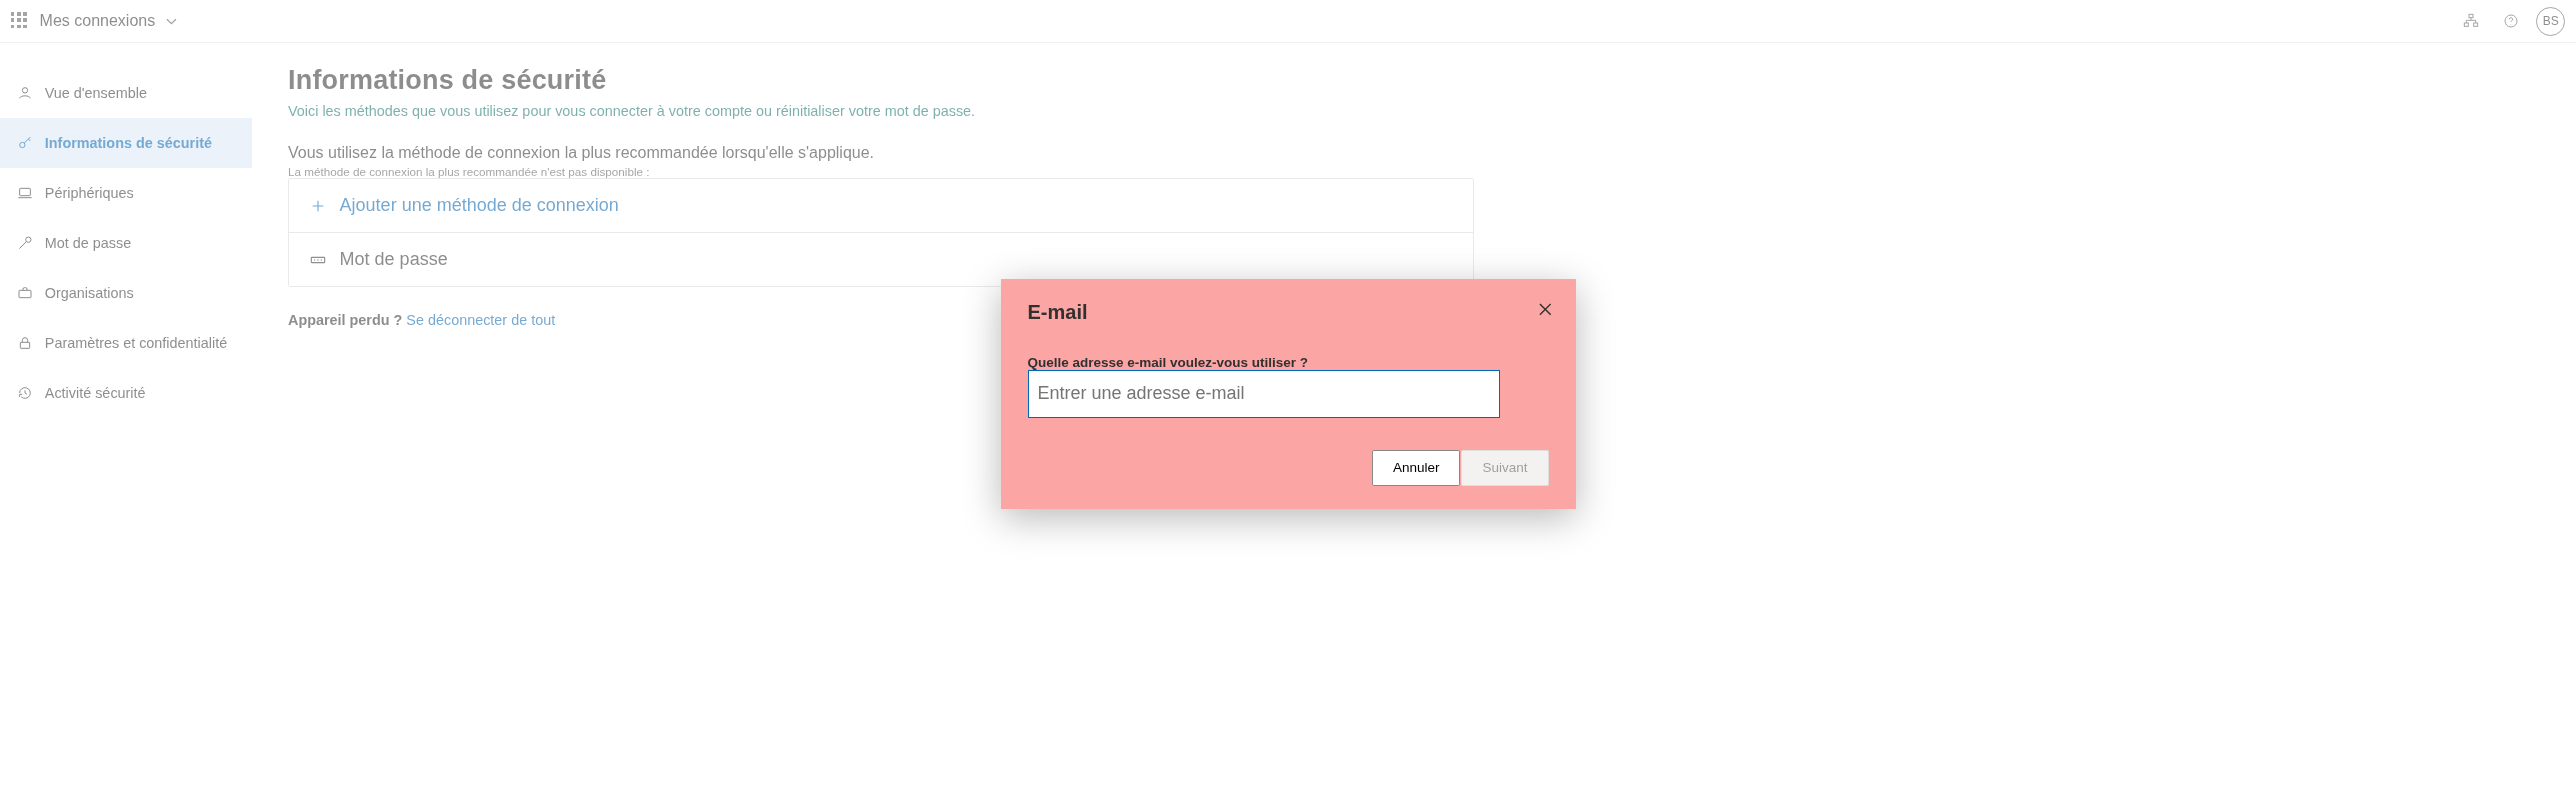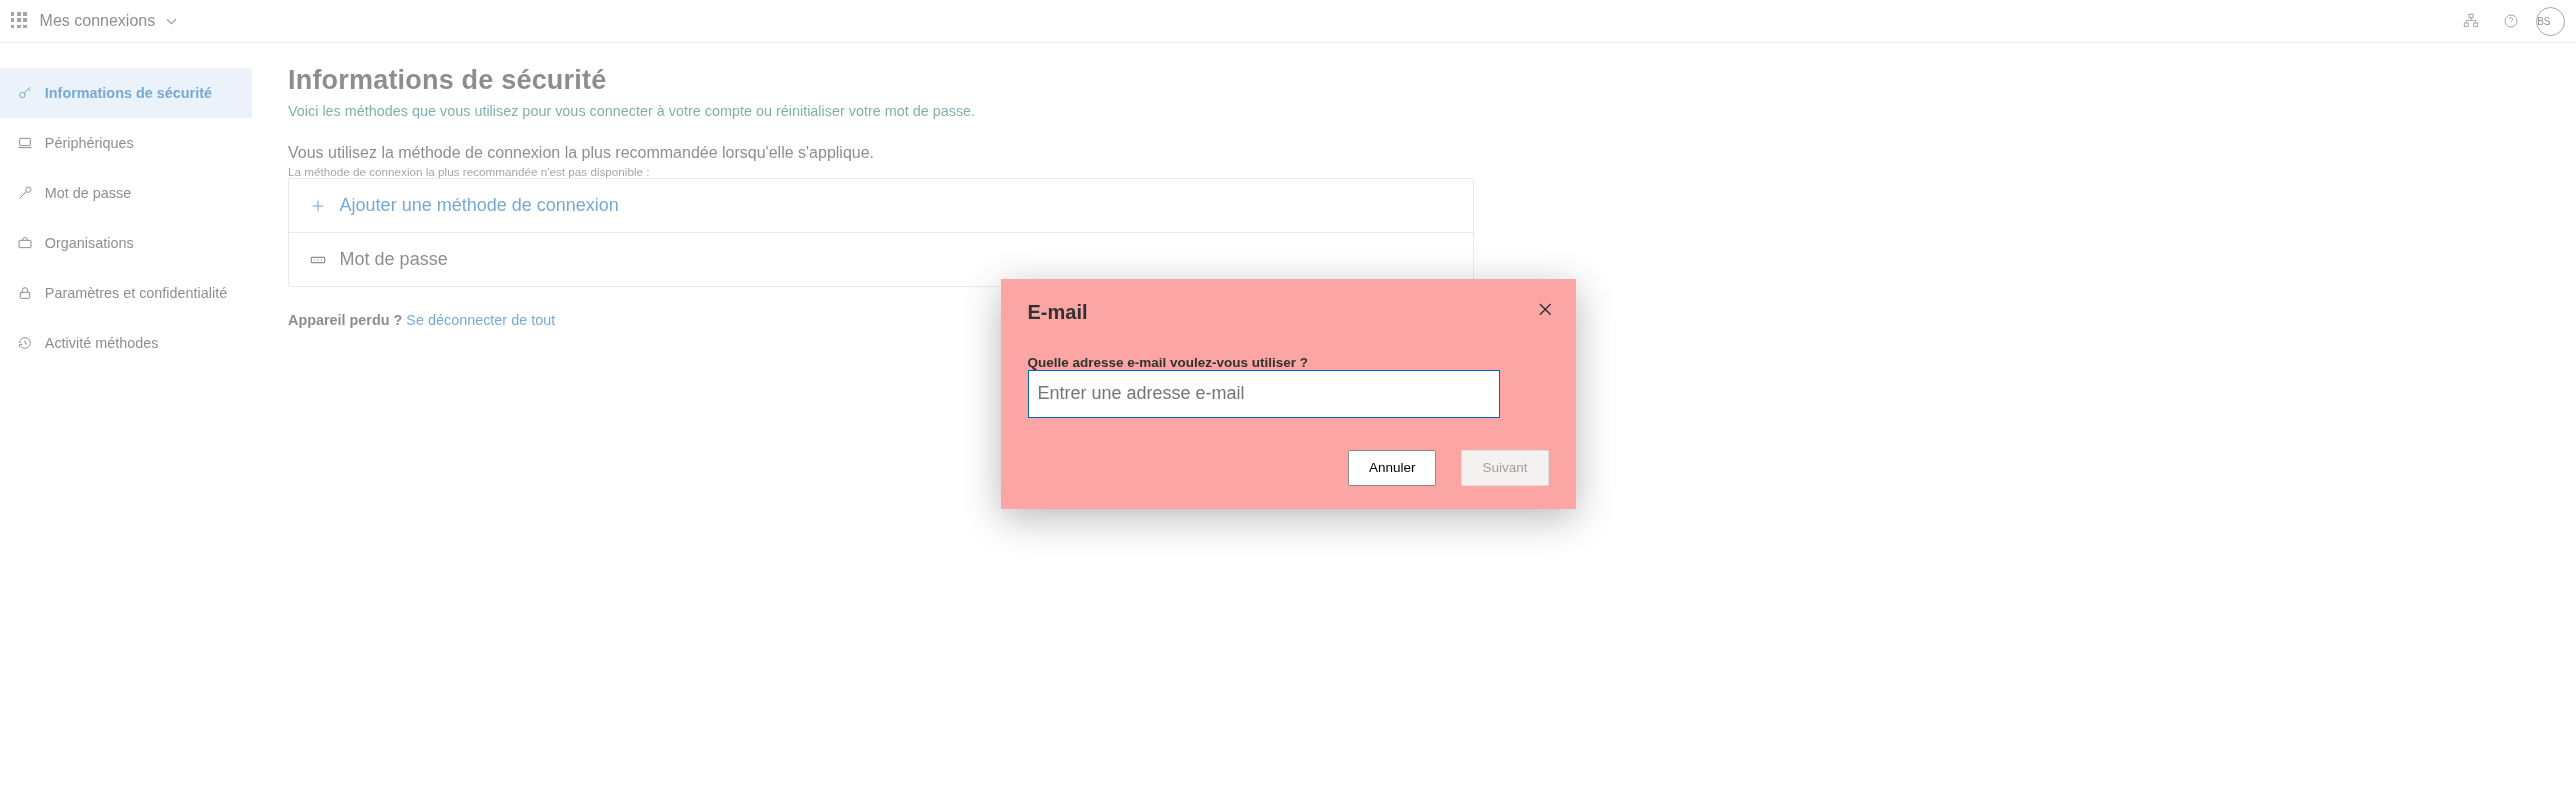--- a/index.html
+++ b/index.html
@@ -20,22 +20,22 @@
     gap: 2.7px; cursor: pointer;
   }
   .waffle span { background: #605e5c; }
   .app-title { display: flex; align-items: center; gap: 11px; font-size: 16px; cursor: pointer; color: #323130; }
   .app-title svg { width: 10.8px; height: 10.8px; fill: #605e5c; }
   .header-spacer { flex: 1; }
   .header-icon { width: 29px; height: 29px; display: flex; align-items: center; justify-content: center; cursor: pointer; color: #605e5c; }
   .header-icon svg { width: 16px; height: 16px; stroke: currentColor; fill: none; stroke-width: 1.5; }
   .avatar {
     width: 29px; height: 29px; border: 0.9px solid #605e5c; border-radius: 50%;
-    display: flex; align-items: center; 
-    font-size: 10px; color: #323130; cursor: pointer;
+    display: flex; align-items: center; justify-content: center;
+    font-size: 12px; color: #323130; cursor: pointer;
   }
 
   
   .body { display: flex; height: calc(100% - 43px); }
   .sidebar {
     width: 252px; flex-shrink: 0;
     padding-top: 25px;
     border-right: 0;
   }
   .nav-item {
@@ -89,21 +89,21 @@
   }
   .modal-title { font-size: 20px; font-weight: 600; margin-bottom: 31px; }
   .modal-close { position: absolute; top: 18px; right: 18px; width: 25px; height: 25px;
      display: flex; align-items: center; justify-content: center; cursor: pointer; color: #323130;}
   .modal-close svg { width: 12.6px; height: 12.6px; stroke: currentColor; stroke-width: 1.6; }
   .modal-label { font-size: 13.5px; font-weight: 600; }
   .modal-input {
     width: 472px; height: 48px; padding: 16px 9px;
     border: 1.8px solid #0067b8; font-size: 18px; outline: none;
   }
-  .modal-actions { display: flex; justify-content: flex-end; gap: 25px; margin-top: 32px; }
+  .modal-actions { display: flex; justify-content: flex-end; gap: 1px; margin-top: 32px; }
   .btn {
     height: 36px; padding: 0 20px; font-size: 13.5px; border-radius: 1.8px;
     border: 0.9px solid #8a8886; background: #fff; cursor: pointer;
   }
   .btn.primary-disabled {
     border: 0.9px solid #e1dfdd; background: #f3f2f1; color: #a19f9d; cursor: default;
   }
 </style>
 </head>
 <body>
@@ -143,20 +143,29 @@
           <circle cx="12" cy="17" r=".6" fill="currentColor" stroke="none"></circle>
         </svg>
     </div>
     <div class="avatar">
       <span>BS</span>
     </div>
   </div>
 
   <div class="body">
     <nav class="sidebar">
+      <div class="nav-item">
+        <span class="nav-icon">
+          <svg viewBox="0 0 24 24">
+              <circle cx="12" cy="8" r="4"></circle>
+              <path d="M4 20c1-5 15-5 16 0"></path>
+            </svg>
+        </span>
+        <span>Vue d'ensemble</span>
+      </div>
       <div class="nav-item active">
         <span class="nav-icon">
           <svg viewBox="0 0 24 24">
               <circle cx="8" cy="15" r="4"></circle>
               <path d="M11 12 L20 3M17 6l3 3"></path>
             </svg>
         </span>
         <span>Informations de sécurité</span>
       </div>
       <div class="nav-item">
@@ -196,21 +205,21 @@
         <span>Paramètres et confidentialité</span>
       </div>
       <div class="nav-item">
         <span class="nav-icon">
           <svg viewBox="0 0 24 24">
               <path d="M4 12a8 8 0 1 1 2.5 5.8"></path>
               <path d="M4 18v-4h4"></path>
               <path d="M12 8v4l3 2"></path>
             </svg>
         </span>
-        <span>Activité méthodes</span>
+        <span>Activité sécurité</span>
       </div>
     </nav>
 
     <main class="main">
       <h1 class="page-title">Informations de sécurité</h1>
       <p class="page-subtitle">Voici les méthodes que vous utilisez pour vous connecter à votre compte ou réinitialiser votre mot de passe.</p>
 
       <p class="method-heading">Vous utilisez la méthode de connexion la plus recommandée lorsqu'elle s'applique.</p>
       <p class="method-subnote">La méthode de connexion la plus recommandée n'est pas disponible :</p>
 

